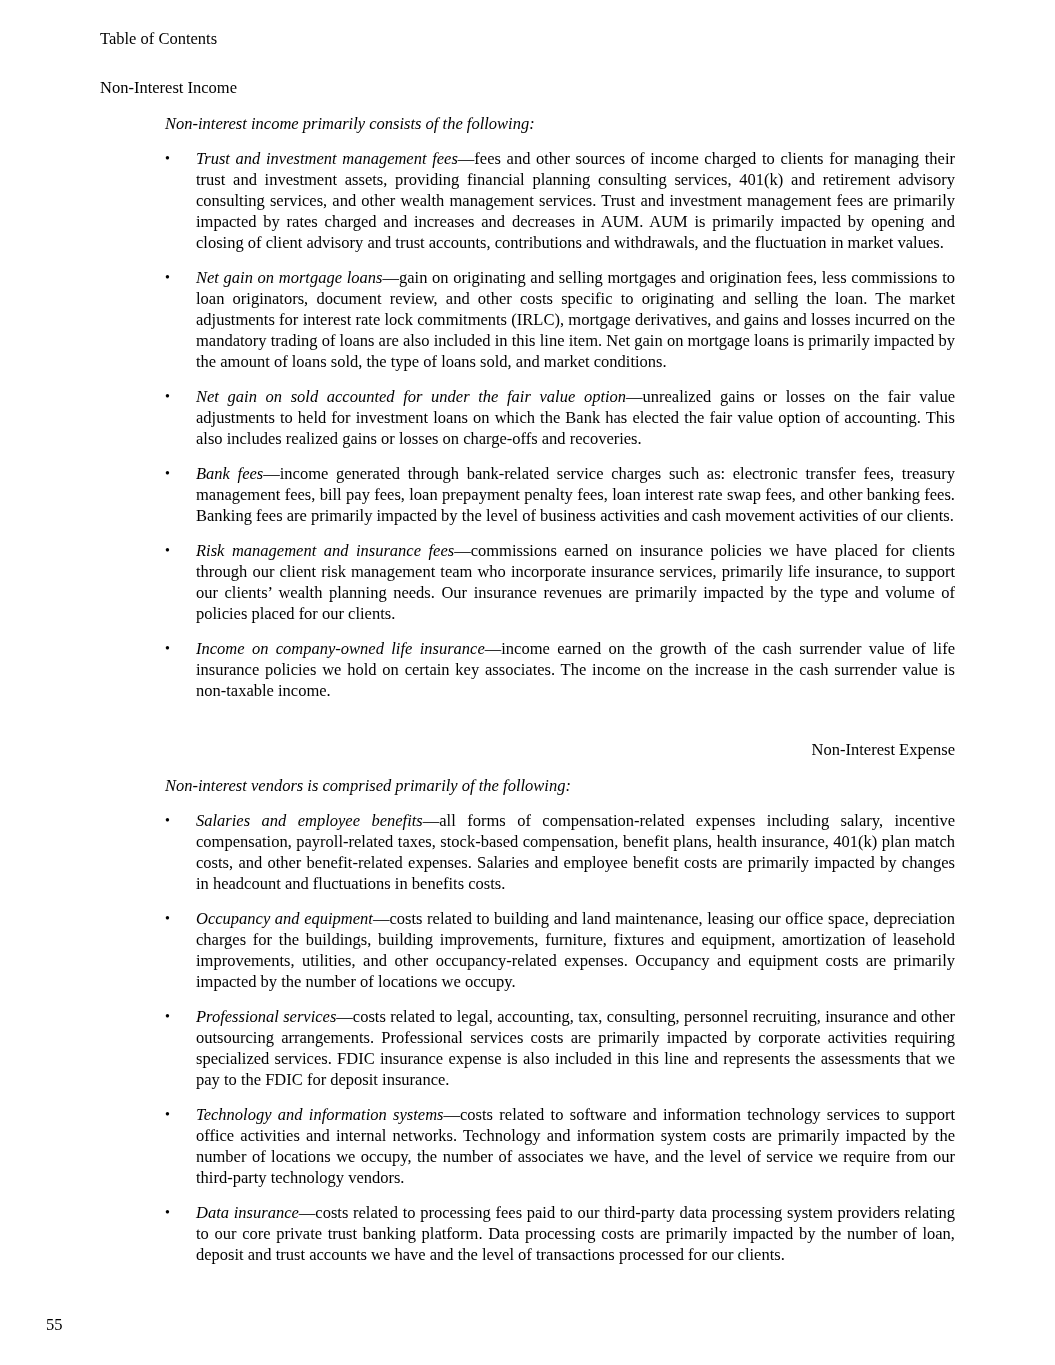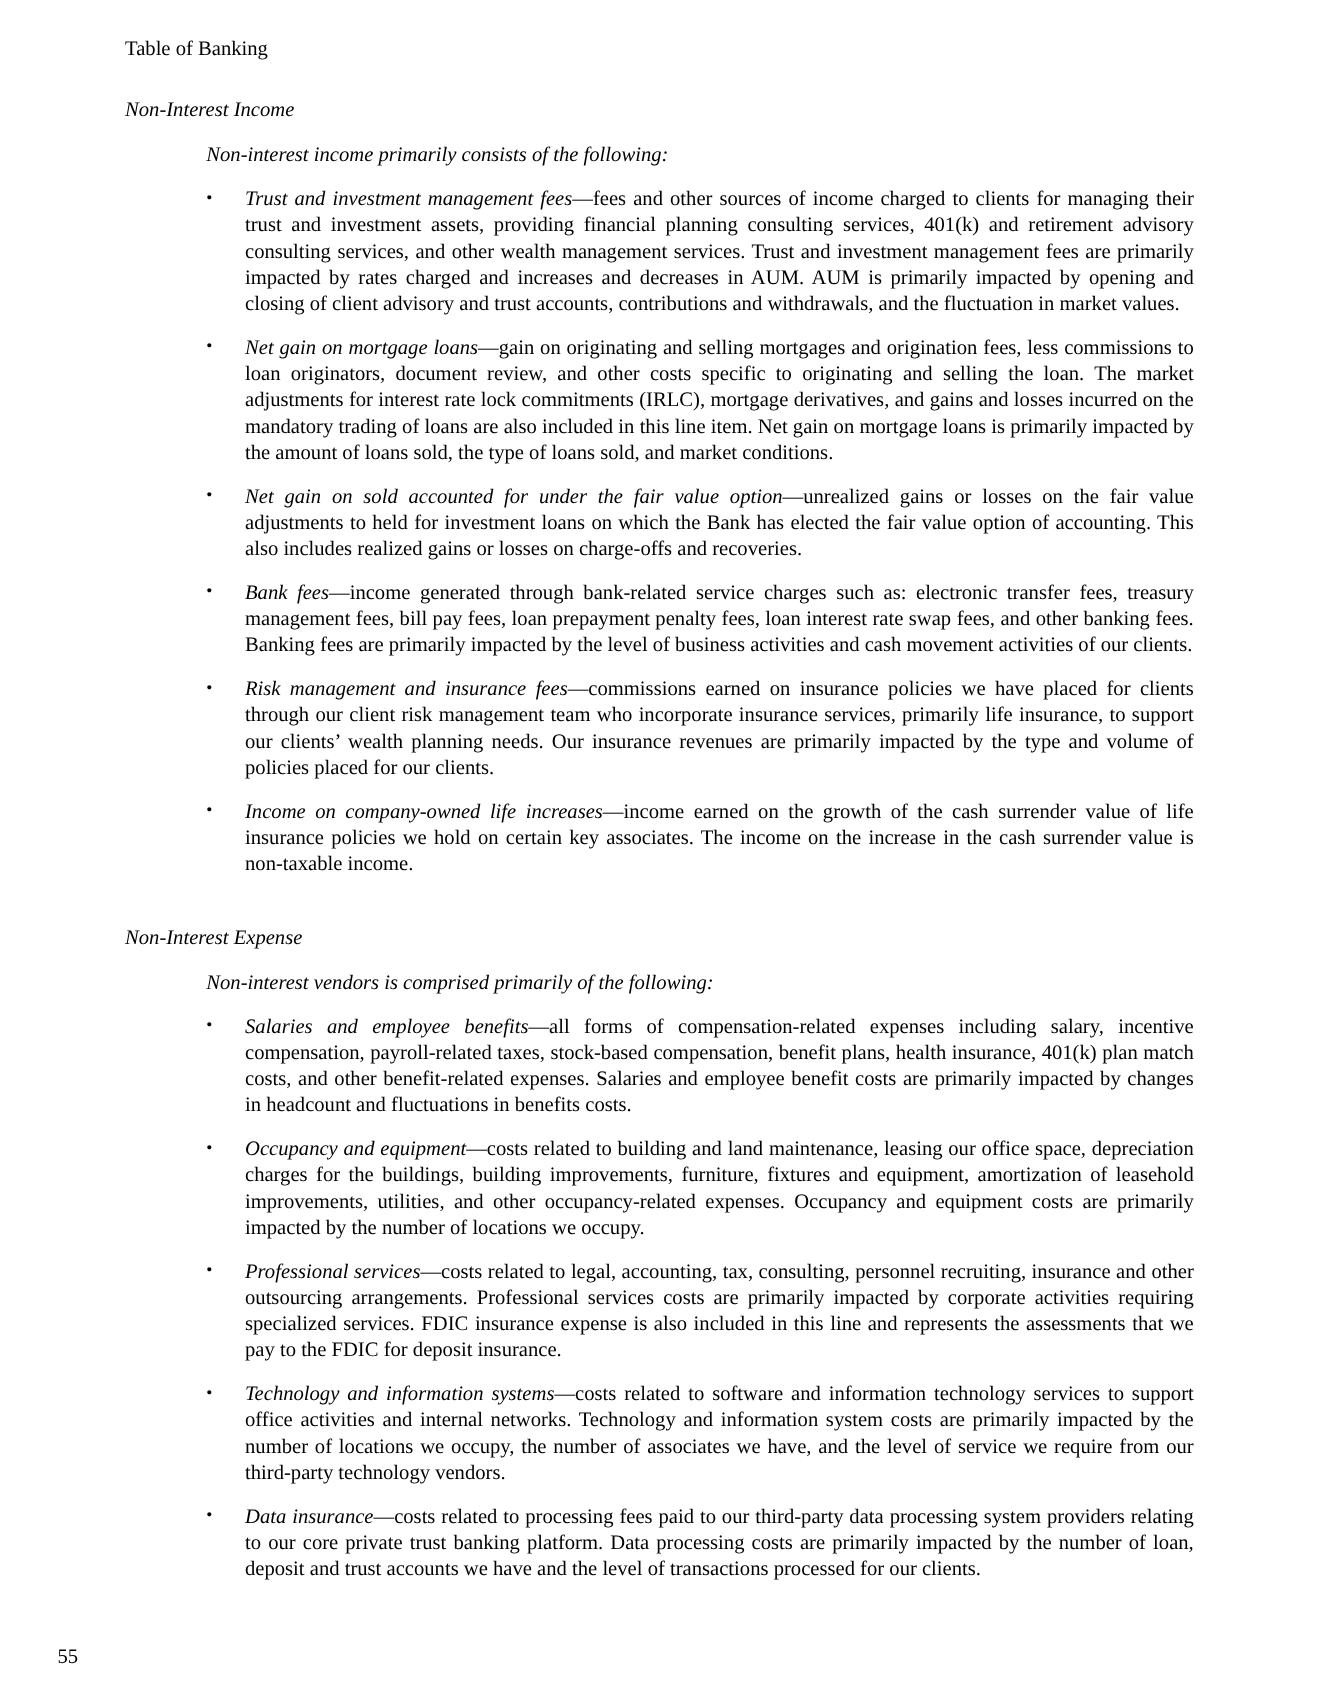--- a/index.html
+++ b/index.html
@@ -14,25 +14,25 @@
     position: relative;
     overflow: hidden;
   }
   .page {
     padding: 28px 100px 0 100px;
   }
   .doc-header {
     font-size: 16.5px;
   }
   .section-heading {
-    font-style: italic;
     margin-top: 28px;
   }
   .section-heading.second {
     margin-top: 38px;
+    text-align: right;
   }
   .intro {
     margin: 15px 0 0 65px;
     font-style: italic;
   }
   .bullets {
     margin-left: 65px;
   }
   .bullet {
     display: flex;
@@ -57,21 +57,21 @@
     left: 0;
     width: 1021px;
     padding-left: 46px;
   }
 </style>
 </head>
 <body>
 
 <div class="page">
 
-  <div class="doc-header">Table of Banking</div>
+  <div class="doc-header">Table of Contents</div>
 
   <div class="section-heading">Non-Interest Income</div>
   <div class="intro">Non-interest income primarily consists of the following:</div>
 
   <div class="bullets">
     <div class="bullet">
       <span class="marker">•</span>
       <span class="content"><span class="lead">Trust and investment management fees</span><span>—fees and other sources of income charged to clients for managing their trust and investment assets, providing financial planning consulting services, 401(k) and retirement advisory consulting services, and other wealth management services. Trust and investment management fees are primarily impacted by rates charged and increases and decreases in AUM. AUM is primarily impacted by opening and closing of client advisory and trust accounts, contributions and withdrawals, and the fluctuation in market values.</span></span>
     </div>
     <div class="bullet">
@@ -85,21 +85,21 @@
     <div class="bullet">
       <span class="marker">•</span>
       <span class="content"><span class="lead">Bank fees</span><span>—income generated through bank-related service charges such as: electronic transfer fees, treasury management fees, bill pay fees, loan prepayment penalty fees, loan interest rate swap fees, and other banking fees. Banking fees are primarily impacted by the level of business activities and cash movement activities of our clients.</span></span>
     </div>
     <div class="bullet">
       <span class="marker">•</span>
       <span class="content"><span class="lead">Risk management and insurance fees</span><span>—commissions earned on insurance policies we have placed for clients through our client risk management team who incorporate insurance services, primarily life insurance, to support our clients’ wealth planning needs. Our insurance revenues are primarily impacted by the type and volume of policies placed for our clients.</span></span>
     </div>
     <div class="bullet">
       <span class="marker">•</span>
-      <span class="content"><span class="lead">Income on company-owned life increases</span><span>—income earned on the growth of the cash surrender value of life insurance policies we hold on certain key associates. The income on the increase in the cash surrender value is non-taxable income.</span></span>
+      <span class="content"><span class="lead">Income on company-owned life insurance</span><span>—income earned on the growth of the cash surrender value of life insurance policies we hold on certain key associates. The income on the increase in the cash surrender value is non-taxable income.</span></span>
     </div>
   </div>
 
   <div class="section-heading second">Non-Interest Expense</div>
   <div class="intro">Non-interest vendors is comprised primarily of the following:</div>
 
   <div class="bullets">
     <div class="bullet">
       <span class="marker">•</span>
       <span class="content"><span class="lead">Salaries and employee benefits</span><span>—all forms of compensation-related expenses including salary, incentive compensation, payroll-related taxes, stock-based compensation, benefit plans, health insurance, 401(k) plan match costs, and other benefit-related expenses. Salaries and employee benefit costs are primarily impacted by changes in headcount and fluctuations in benefits costs.</span></span>

